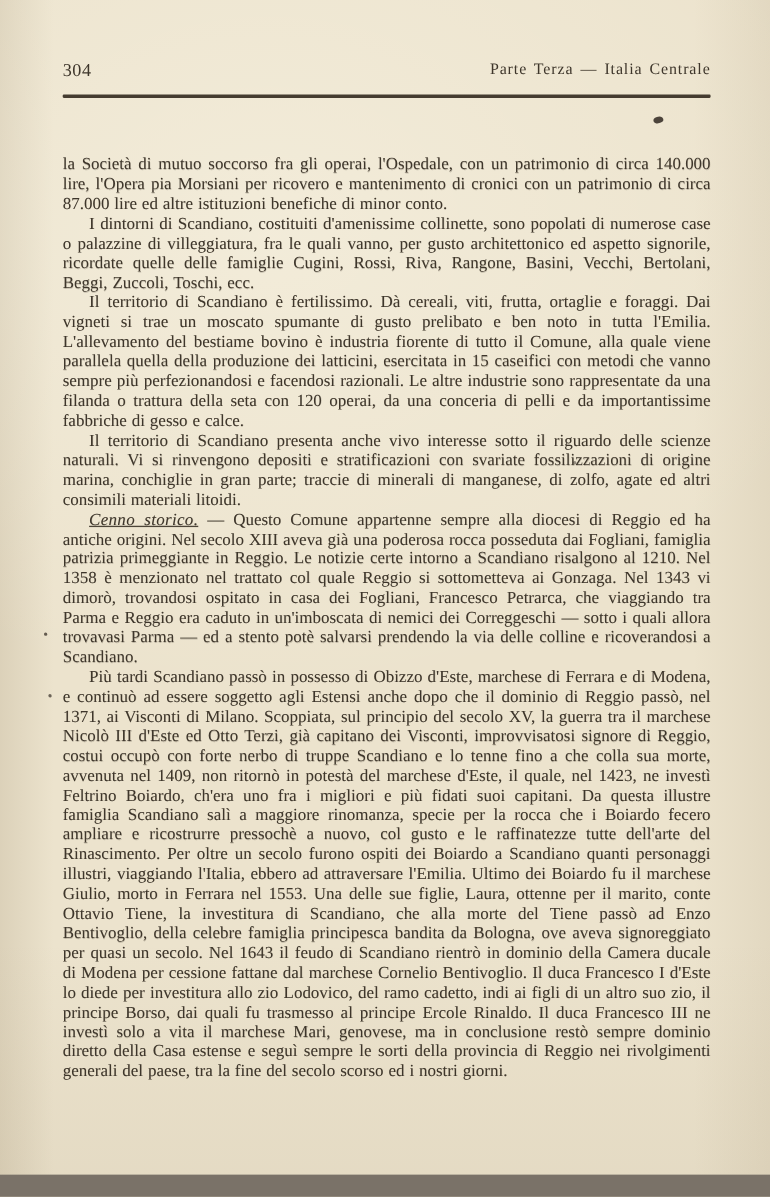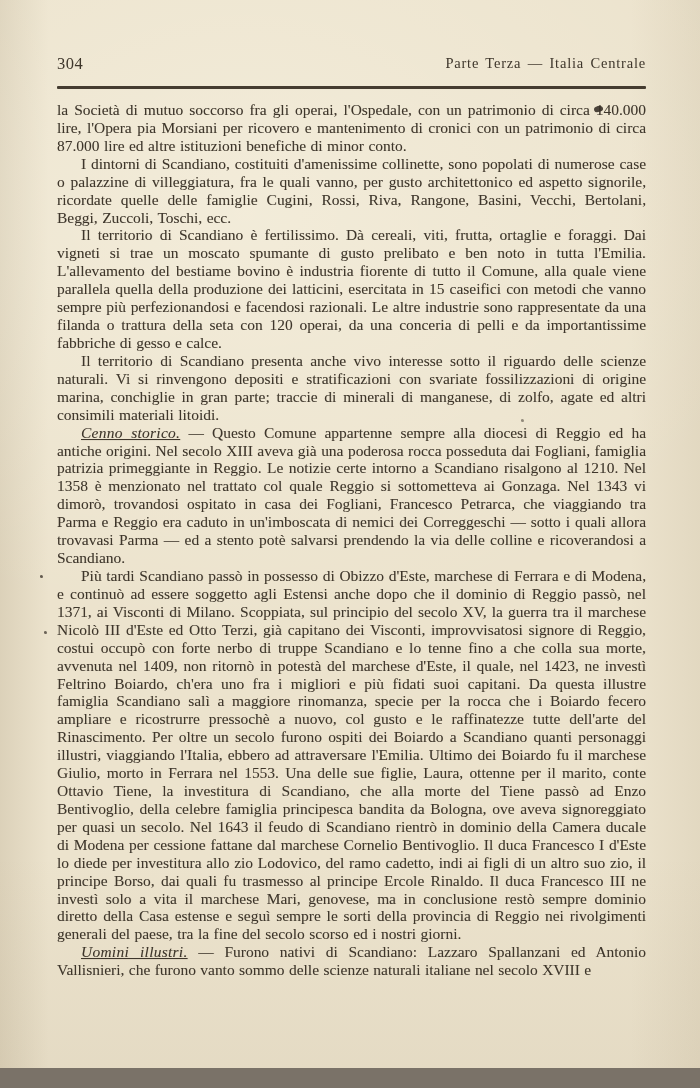--- a/index.html
+++ b/index.html
@@ -61,20 +61,21 @@
     letter-spacing: 0.02px;
     word-spacing: 0.6px;
     text-shadow: 0.3px 0.3px 0 rgba(62,54,43,0.25);
   }
   .article p {
     margin: 0;
     text-indent: 24px;
   }
   .article p.no-indent {
     text-indent: 0;
+    margin-top: 40px;
   }
   .article i {
     letter-spacing: 0.3px;
     text-decoration: underline;
   }
   .speck {
     position: absolute;
     background: #352e25;
     border-radius: 50% 60% 45% 55%;
     pointer-events: none;
@@ -96,21 +97,20 @@
 
   <div class="head-rule"></div>
 
   <div class="article">
       <p class="para no-indent">la Società di mutuo soccorso fra gli operai, l'Ospedale, con un patrimonio di circa 140.000 lire, l'Opera pia Morsiani per ricovero e mantenimento di cronici con un patrimonio di circa 87.000 lire ed altre istituzioni benefiche di minor conto.</p>
       <p class="para">I dintorni di Scandiano, costituiti d'amenissime collinette, sono popolati di numerose case o palazzine di villeggiatura, fra le quali vanno, per gusto architettonico ed aspetto signorile, ricordate quelle delle famiglie Cugini, Rossi, Riva, Rangone, Basini, Vecchi, Bertolani, Beggi, Zuccoli, Toschi, ecc.</p>
       <p class="para">Il territorio di Scandiano è fertilissimo. Dà cereali, viti, frutta, ortaglie e foraggi. Dai vigneti si trae un moscato spumante di gusto prelibato e ben noto in tutta l'Emilia. L'allevamento del bestiame bovino è industria fiorente di tutto il Comune, alla quale viene parallela quella della produzione dei latticini, esercitata in 15 caseifici con metodi che vanno sempre più perfezionandosi e facendosi razionali. Le altre industrie sono rappresentate da una filanda o trattura della seta con 120 operai, da una conceria di pelli e da importantissime fabbriche di gesso e calce.</p>
       <p class="para">Il territorio di Scandiano presenta anche vivo interesse sotto il riguardo delle scienze naturali. Vi si rinvengono depositi e stratificazioni con svariate fossilizzazioni di origine marina, conchiglie in gran parte; traccie di minerali di manganese, di zolfo, agate ed altri consimili materiali litoidi.</p>
       <p class="para"><i>Cenno storico.</i> — Questo Comune appartenne sempre alla diocesi di Reggio ed ha antiche origini. Nel secolo XIII aveva già una poderosa rocca posseduta dai Fogliani, famiglia patrizia primeggiante in Reggio. Le notizie certe intorno a Scandiano risalgono al 1210. Nel 1358 è menzionato nel trattato col quale Reggio si sottometteva ai Gonzaga. Nel 1343 vi dimorò, trovandosi ospitato in casa dei Fogliani, Francesco Petrarca, che viaggiando tra Parma e Reggio era caduto in un'imboscata di nemici dei Correggeschi — sotto i quali allora trovavasi Parma — ed a stento potè salvarsi prendendo la via delle colline e ricoverandosi a Scandiano.</p>
       <p class="para">Più tardi Scandiano passò in possesso di Obizzo d'Este, marchese di Ferrara e di Modena, e continuò ad essere soggetto agli Estensi anche dopo che il dominio di Reggio passò, nel 1371, ai Visconti di Milano. Scoppiata, sul principio del secolo XV, la guerra tra il marchese Nicolò III d'Este ed Otto Terzi, già capitano dei Visconti, improvvisatosi signore di Reggio, costui occupò con forte nerbo di truppe Scandiano e lo tenne fino a che colla sua morte, avvenuta nel 1409, non ritornò in potestà del marchese d'Este, il quale, nel 1423, ne investì Feltrino Boiardo, ch'era uno fra i migliori e più fidati suoi capitani. Da questa illustre famiglia Scandiano salì a maggiore rinomanza, specie per la rocca che i Boiardo fecero ampliare e ricostrurre pressochè a nuovo, col gusto e le raffinatezze tutte dell'arte del Rinascimento. Per oltre un secolo furono ospiti dei Boiardo a Scandiano quanti personaggi illustri, viaggiando l'Italia, ebbero ad attraversare l'Emilia. Ultimo dei Boiardo fu il marchese Giulio, morto in Ferrara nel 1553. Una delle sue figlie, Laura, ottenne per il marito, conte Ottavio Tiene, la investitura di Scandiano, che alla morte del Tiene passò ad Enzo Bentivoglio, della celebre famiglia principesca bandita da Bologna, ove aveva signoreggiato per quasi un secolo. Nel 1643 il feudo di Scandiano rientrò in dominio della Camera ducale di Modena per cessione fattane dal marchese Cornelio Bentivoglio. Il duca Francesco I d'Este lo diede per investitura allo zio Lodovico, del ramo cadetto, indi ai figli di un altro suo zio, il principe Borso, dai quali fu trasmesso al principe Ercole Rinaldo. Il duca Francesco III ne investì solo a vita il marchese Mari, genovese, ma in conclusione restò sempre dominio diretto della Casa estense e seguì sempre le sorti della provincia di Reggio nei rivolgimenti generali del paese, tra la fine del secolo scorso ed i nostri giorni.</p>
-      <p class="para"><i>Uomini illustri.</i> — Furono nativi di Scandiano: Lazzaro Spallanzani ed Antonio Vallisnieri, che furono vanto sommo delle scienze naturali italiane nel secolo XVIII e</p>
     </div>
 
   <div class="speck s1"></div>
   <div class="speck s2"></div>
   <div class="speck s3"></div>
   <div class="speck s4"></div>
 
 </div>
 
 </body></html>

